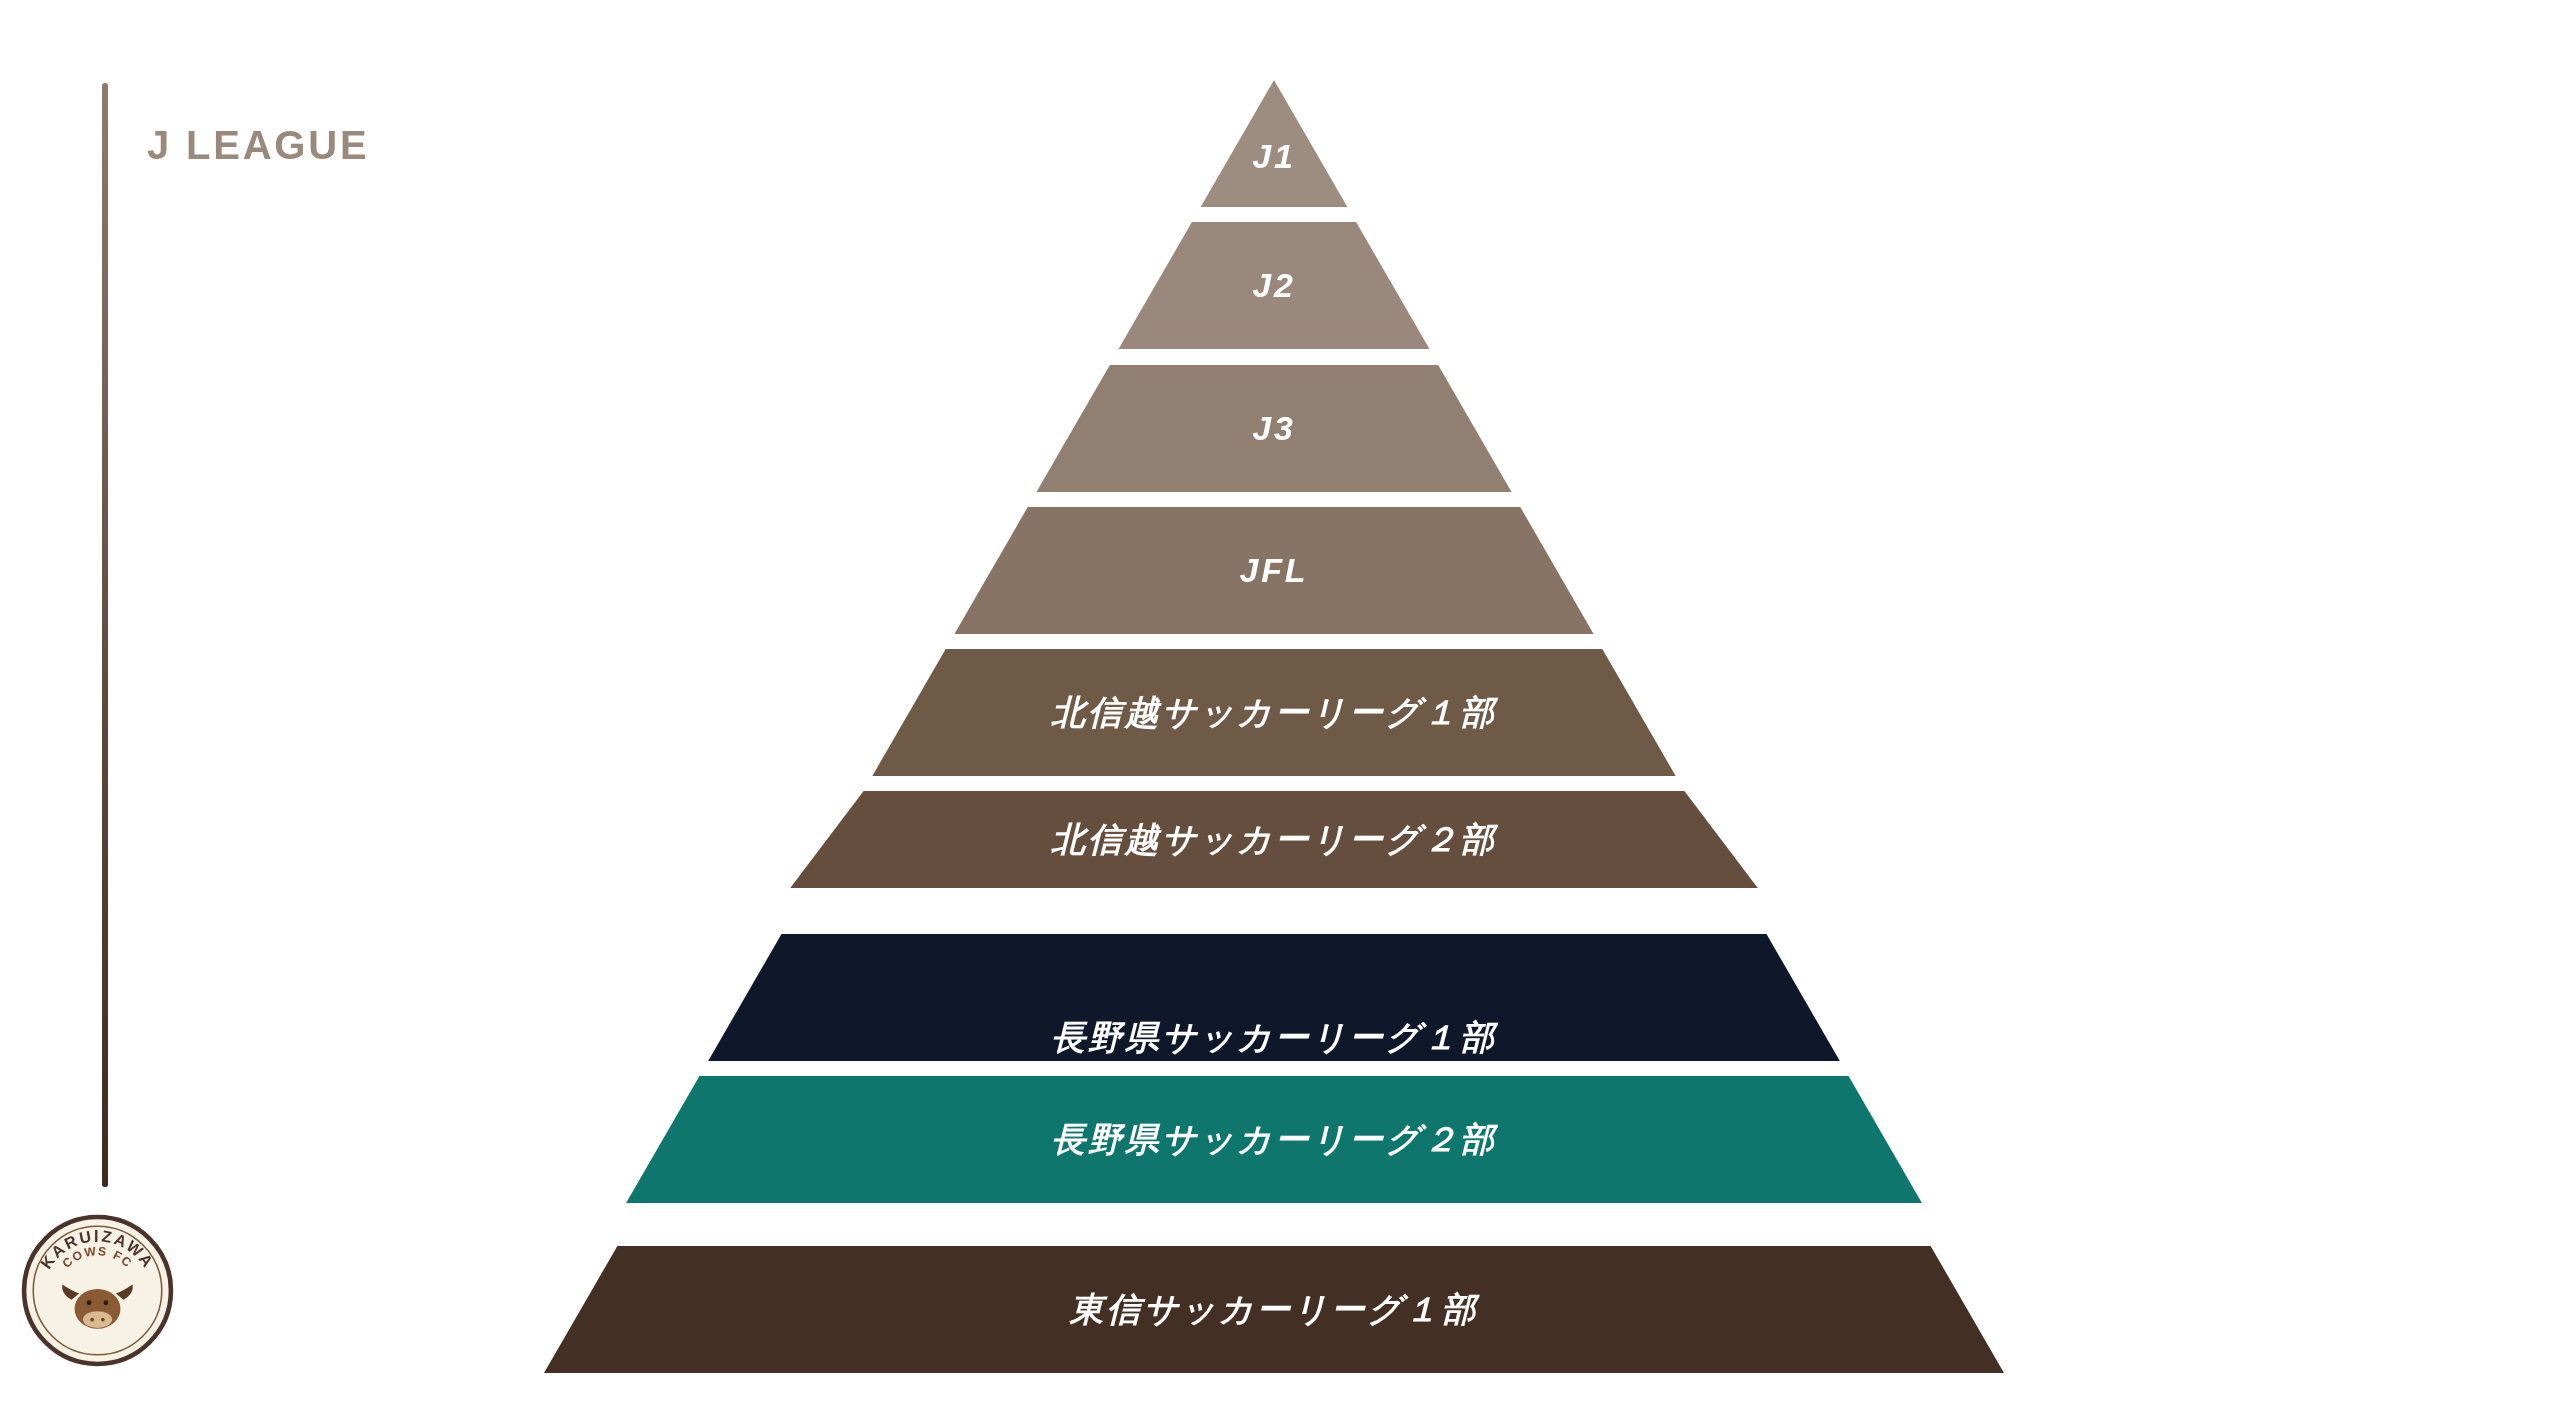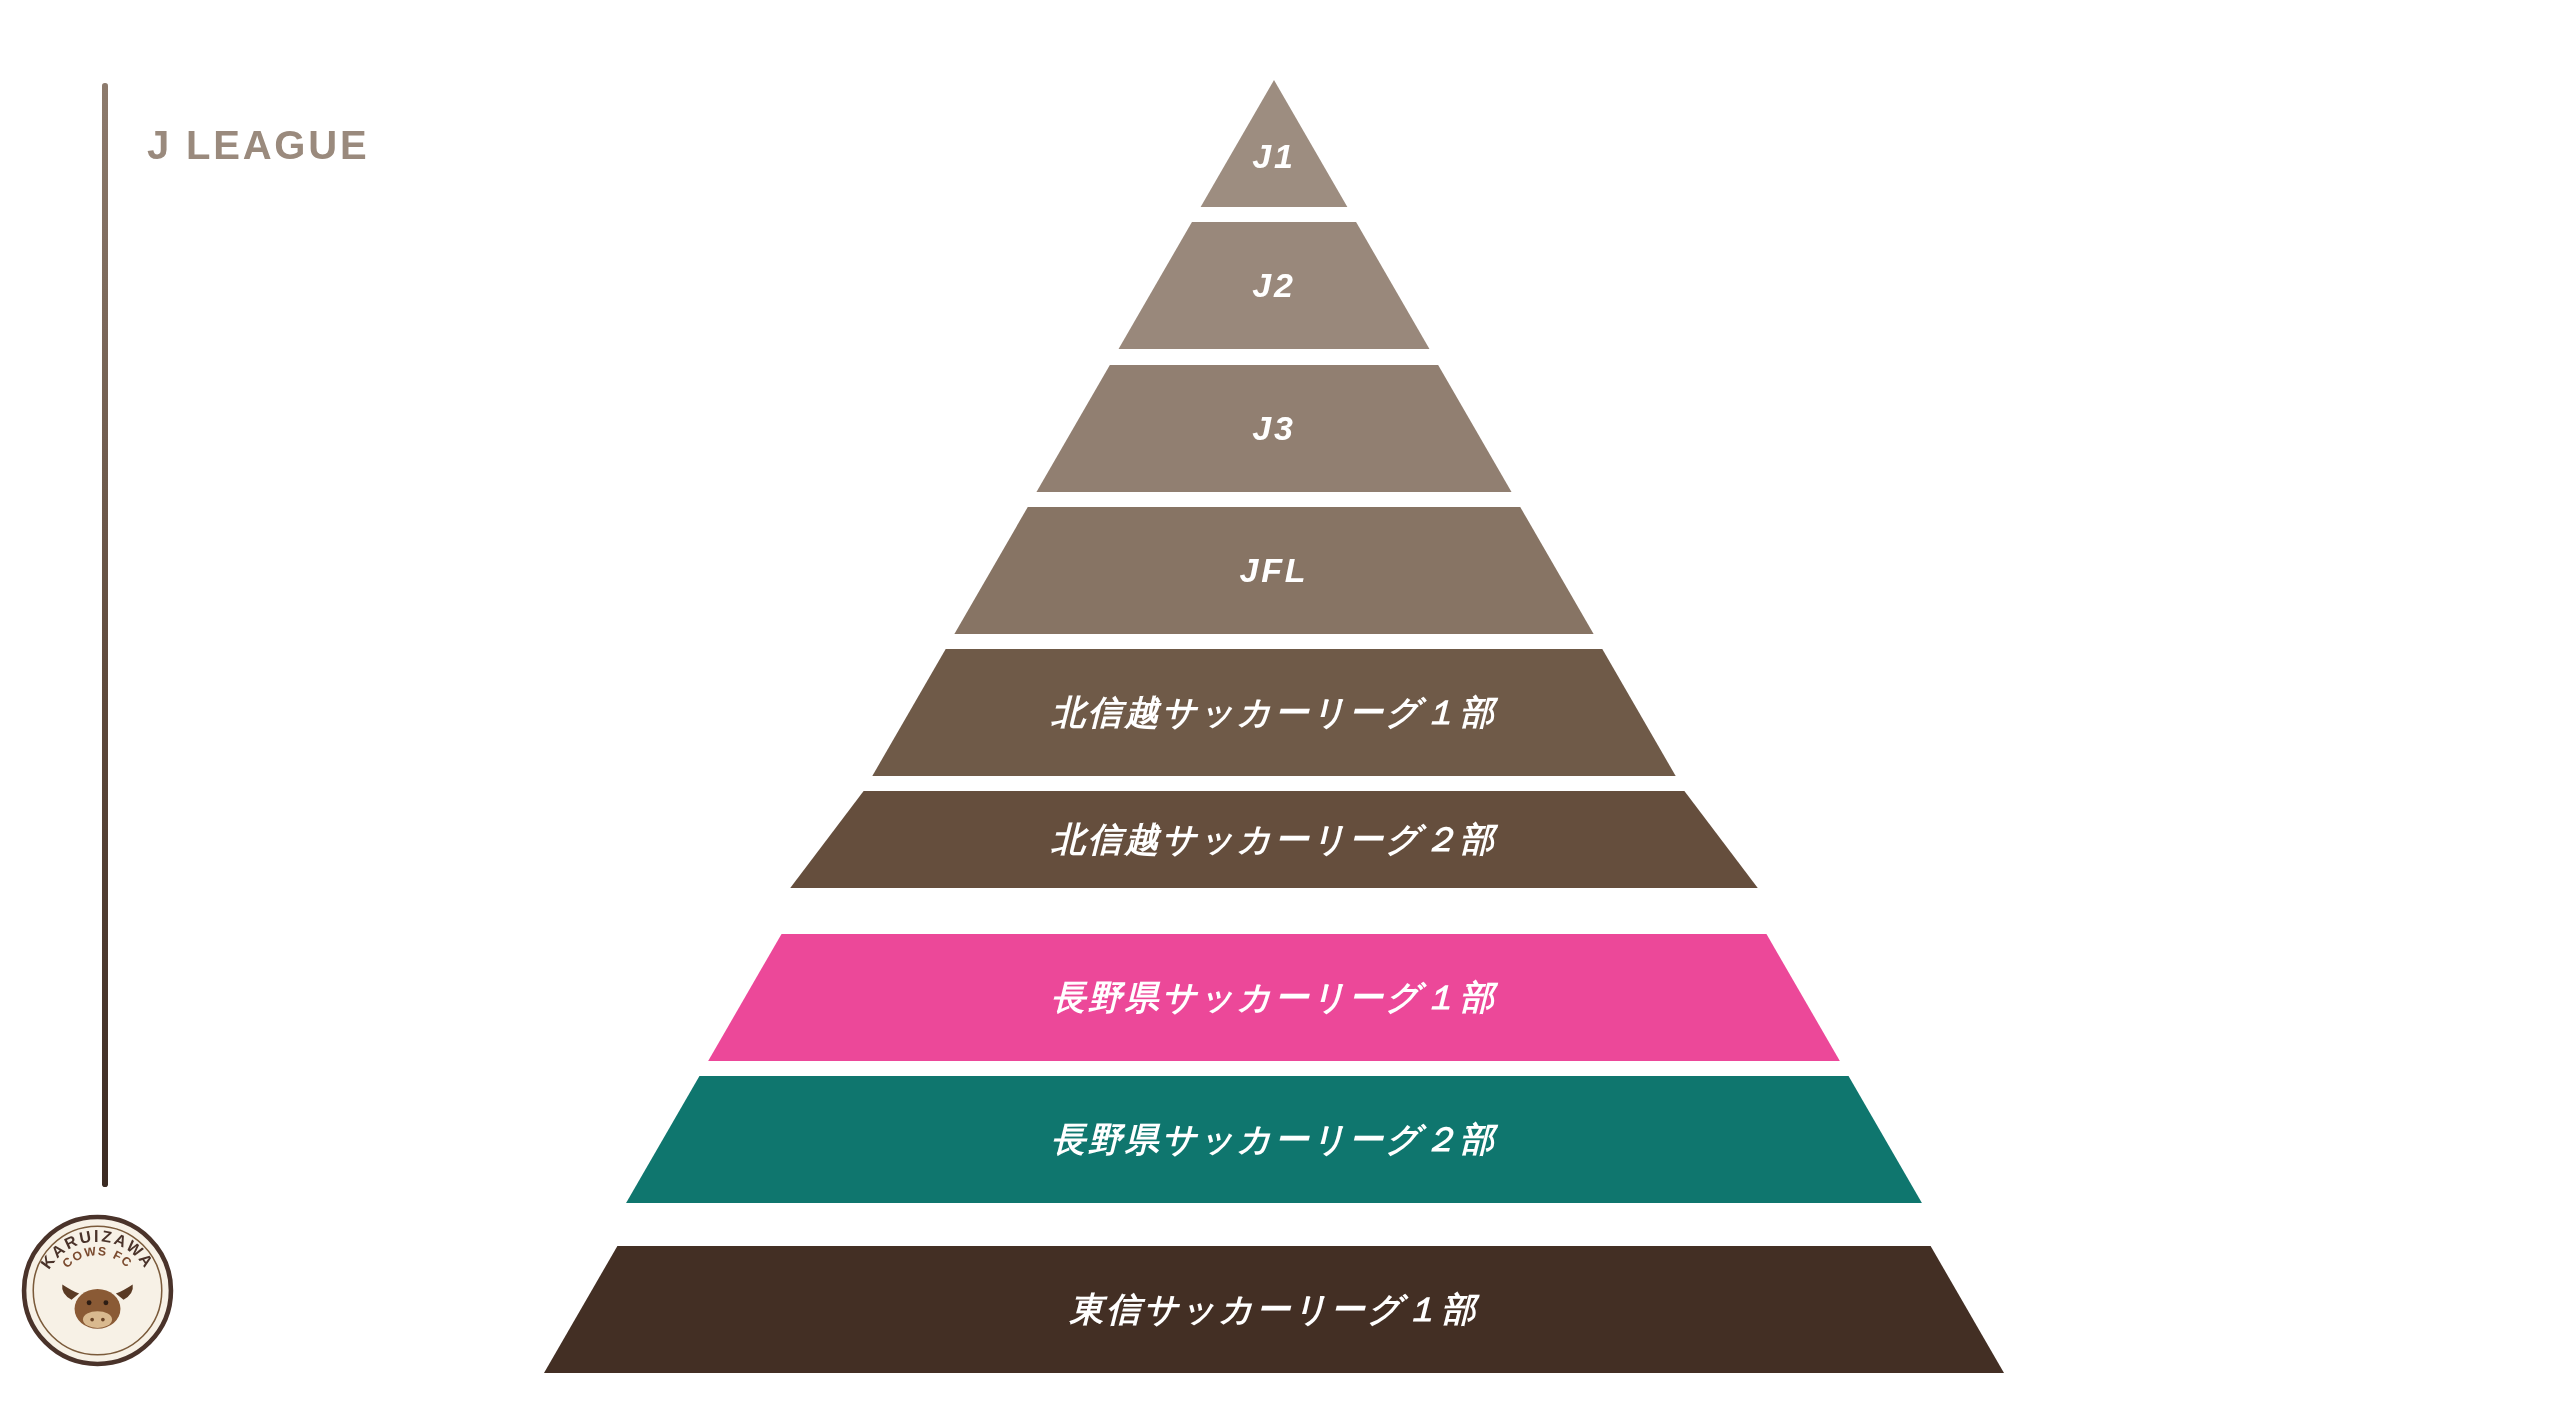--- a/index.html
+++ b/index.html
@@ -78,21 +78,21 @@
     </div>
     <div class="tier tier-4" style="top: 427px; height: 127px; clip-path: polygon(33.1348% 0px, 66.8652% 0px, 71.8913% 100%, 28.1087% 100%); background: rgb(135, 116, 100);">
       <span class="tier-label">JFL</span>
     </div>
     <div class="tier tier-5" style="top: 569px; height: 127px; clip-path: polygon(27.513% 0px, 72.487% 0px, 77.513% 100%, 22.487% 100%); background: rgb(111, 90, 72);">
       <span class="tier-label">北信越サッカーリーグ１部</span>
     </div>
     <div class="tier tier-6" style="top: 711px; height: 97px; clip-path: polygon(21.8913% 0px, 78.1087% 0px, 83.1348% 100%, 16.8652% 100%); background: rgb(101, 78, 61);">
       <span class="tier-label">北信越サッカーリーグ２部</span>
     </div>
-    <div class="tier tier-7" style="top: 854px; height: 127px; clip-path: polygon(16.2695% 0px, 83.7305% 0px, 88.7565% 100%, 11.2435% 100%); background: #ec4899;">
+    <div class="tier tier-7" style="top: 854px; height: 127px; clip-path: polygon(16.2695% 0px, 83.7305% 0px, 88.7565% 100%, 11.2435% 100%); background: #0f172a; align-items: flex-end;">
       <span class="tier-label">長野県サッカーリーグ１部</span>
     </div>
     <div class="tier tier-8" style="top: 996px; height: 127px; clip-path: polygon(10.6478% 0px, 89.3522% 0px, 94.3783% 100%, 5.62174% 100%); background: #0f766e;">
       <span class="tier-label">長野県サッカーリーグ２部</span>
     </div>
     <div class="tier tier-9" style="top: 1138px; height: 127px; clip-path: polygon(5.02606% 0px, 94.9739% 0px, 100% 100%, 0% 100%); background: rgb(67, 47, 36); margin-top: 28px;">
       <span class="tier-label">東信サッカーリーグ１部</span>
     </div>
   </div>
 

